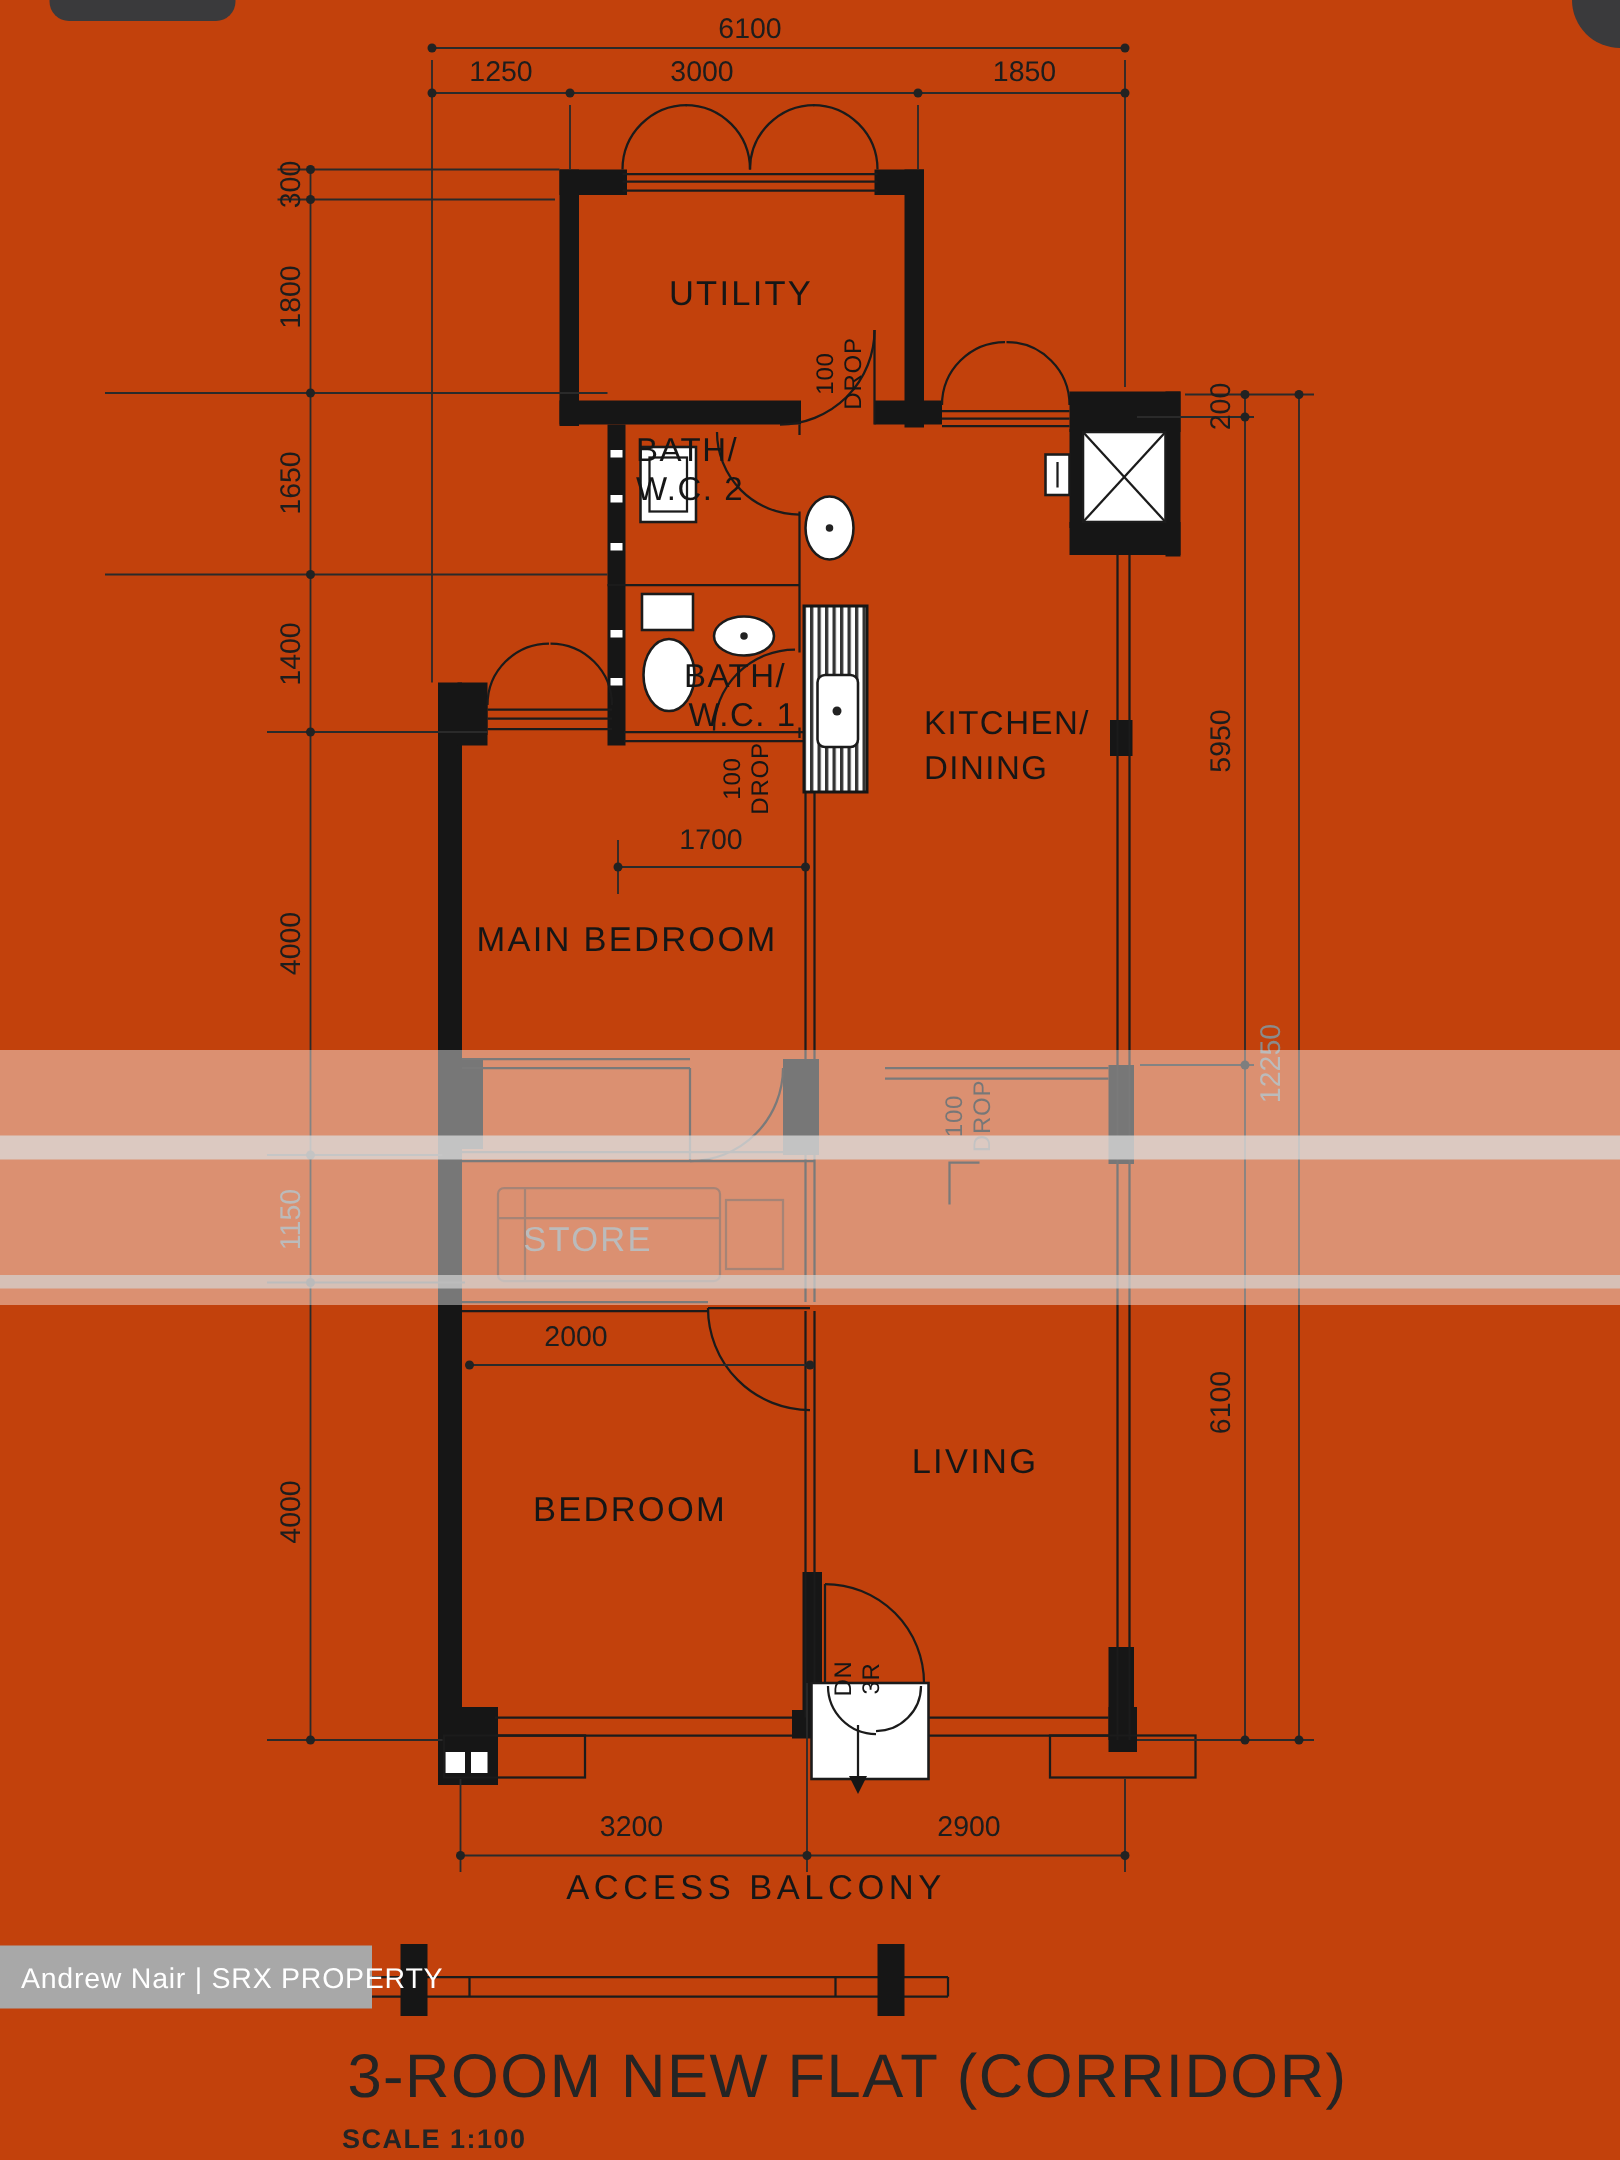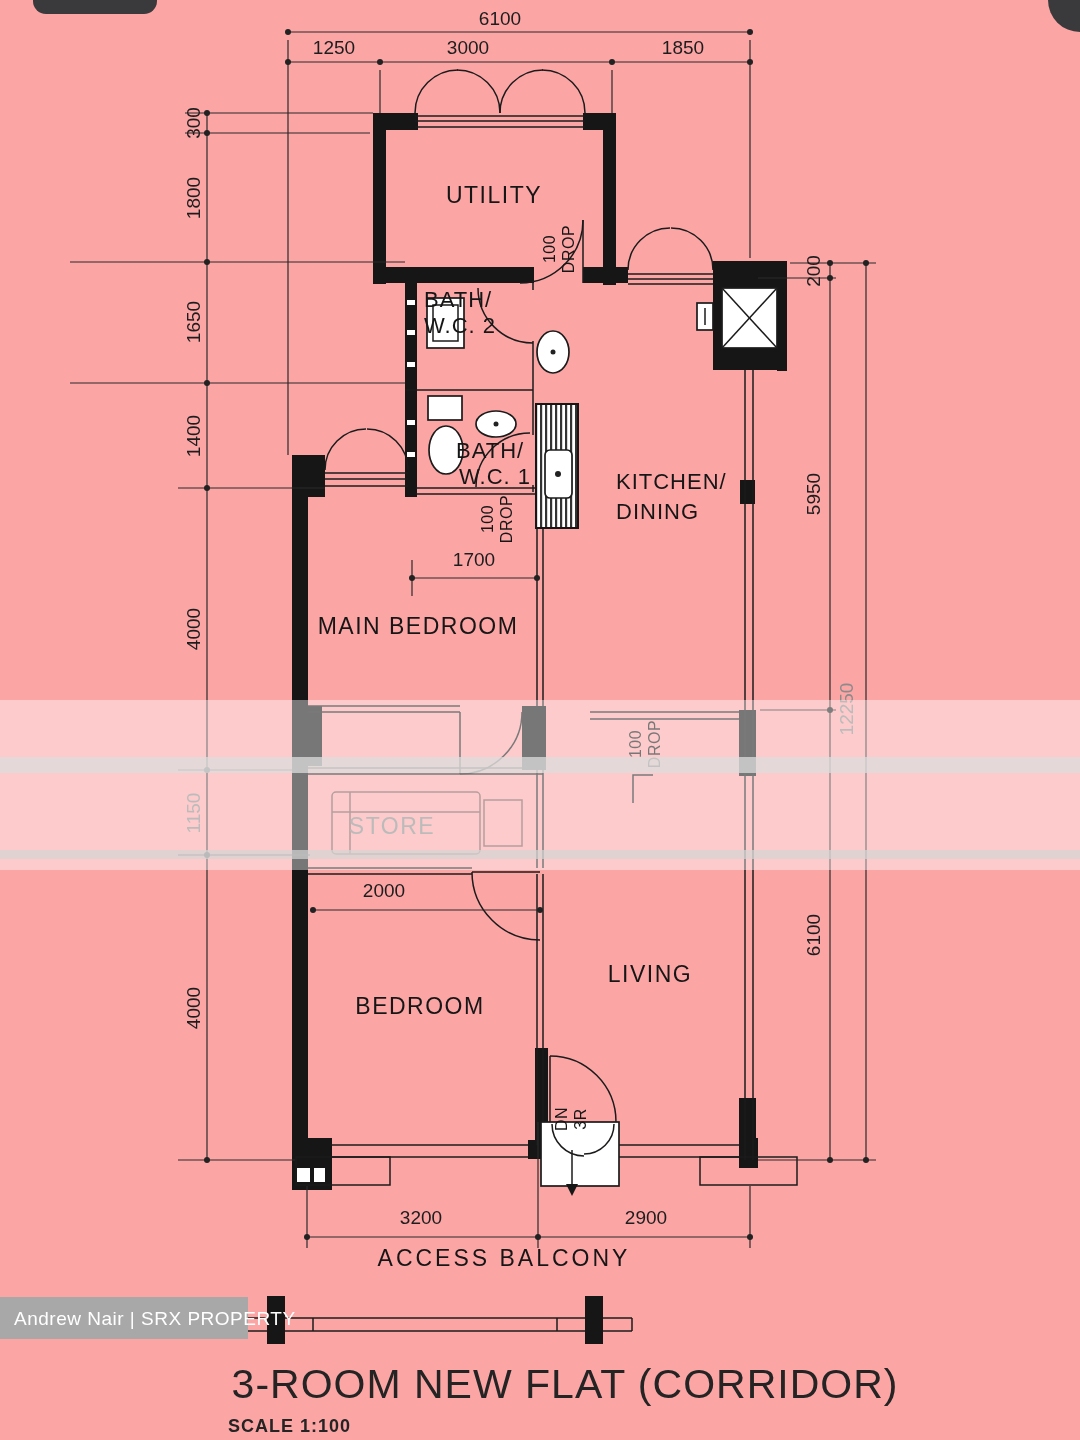--- a/index.html
+++ b/index.html
@@ -1,16 +1,16 @@
 <!DOCTYPE html>
 <html><head>
 <meta charset="utf-8">
 <style>
   html,body{margin:0;padding:0;background:#ffffff;}
-  #canvas{position:relative;width:1080px;height:1440px;background:#fca5a5;overflow:hidden;}
+  #canvas{position:relative;width:1080px;height:1440px;background:#c2410c;overflow:hidden;}
   svg{position:absolute;left:0;top:0;}
   text{font-family:"Liberation Sans",sans-serif;}
   .w{fill:#161616;stroke:none;}
   .thin{fill:none;stroke:#1b1b1b;stroke-width:1.5;}
   .dm{fill:none;stroke:#2a2a2a;stroke-width:1.2;}
   .fx{fill:#ffffff;stroke:#1b1b1b;stroke-width:1.7;}
   .tick{fill:#222;stroke:none;}
   .dim{font-size:19px;fill:#1d1d1d;text-anchor:middle;}
   .rm{font-size:23px;fill:#161616;letter-spacing:1.5px;text-anchor:middle;}
   .rms{font-size:22px;fill:#161616;letter-spacing:1px;text-anchor:start;}

